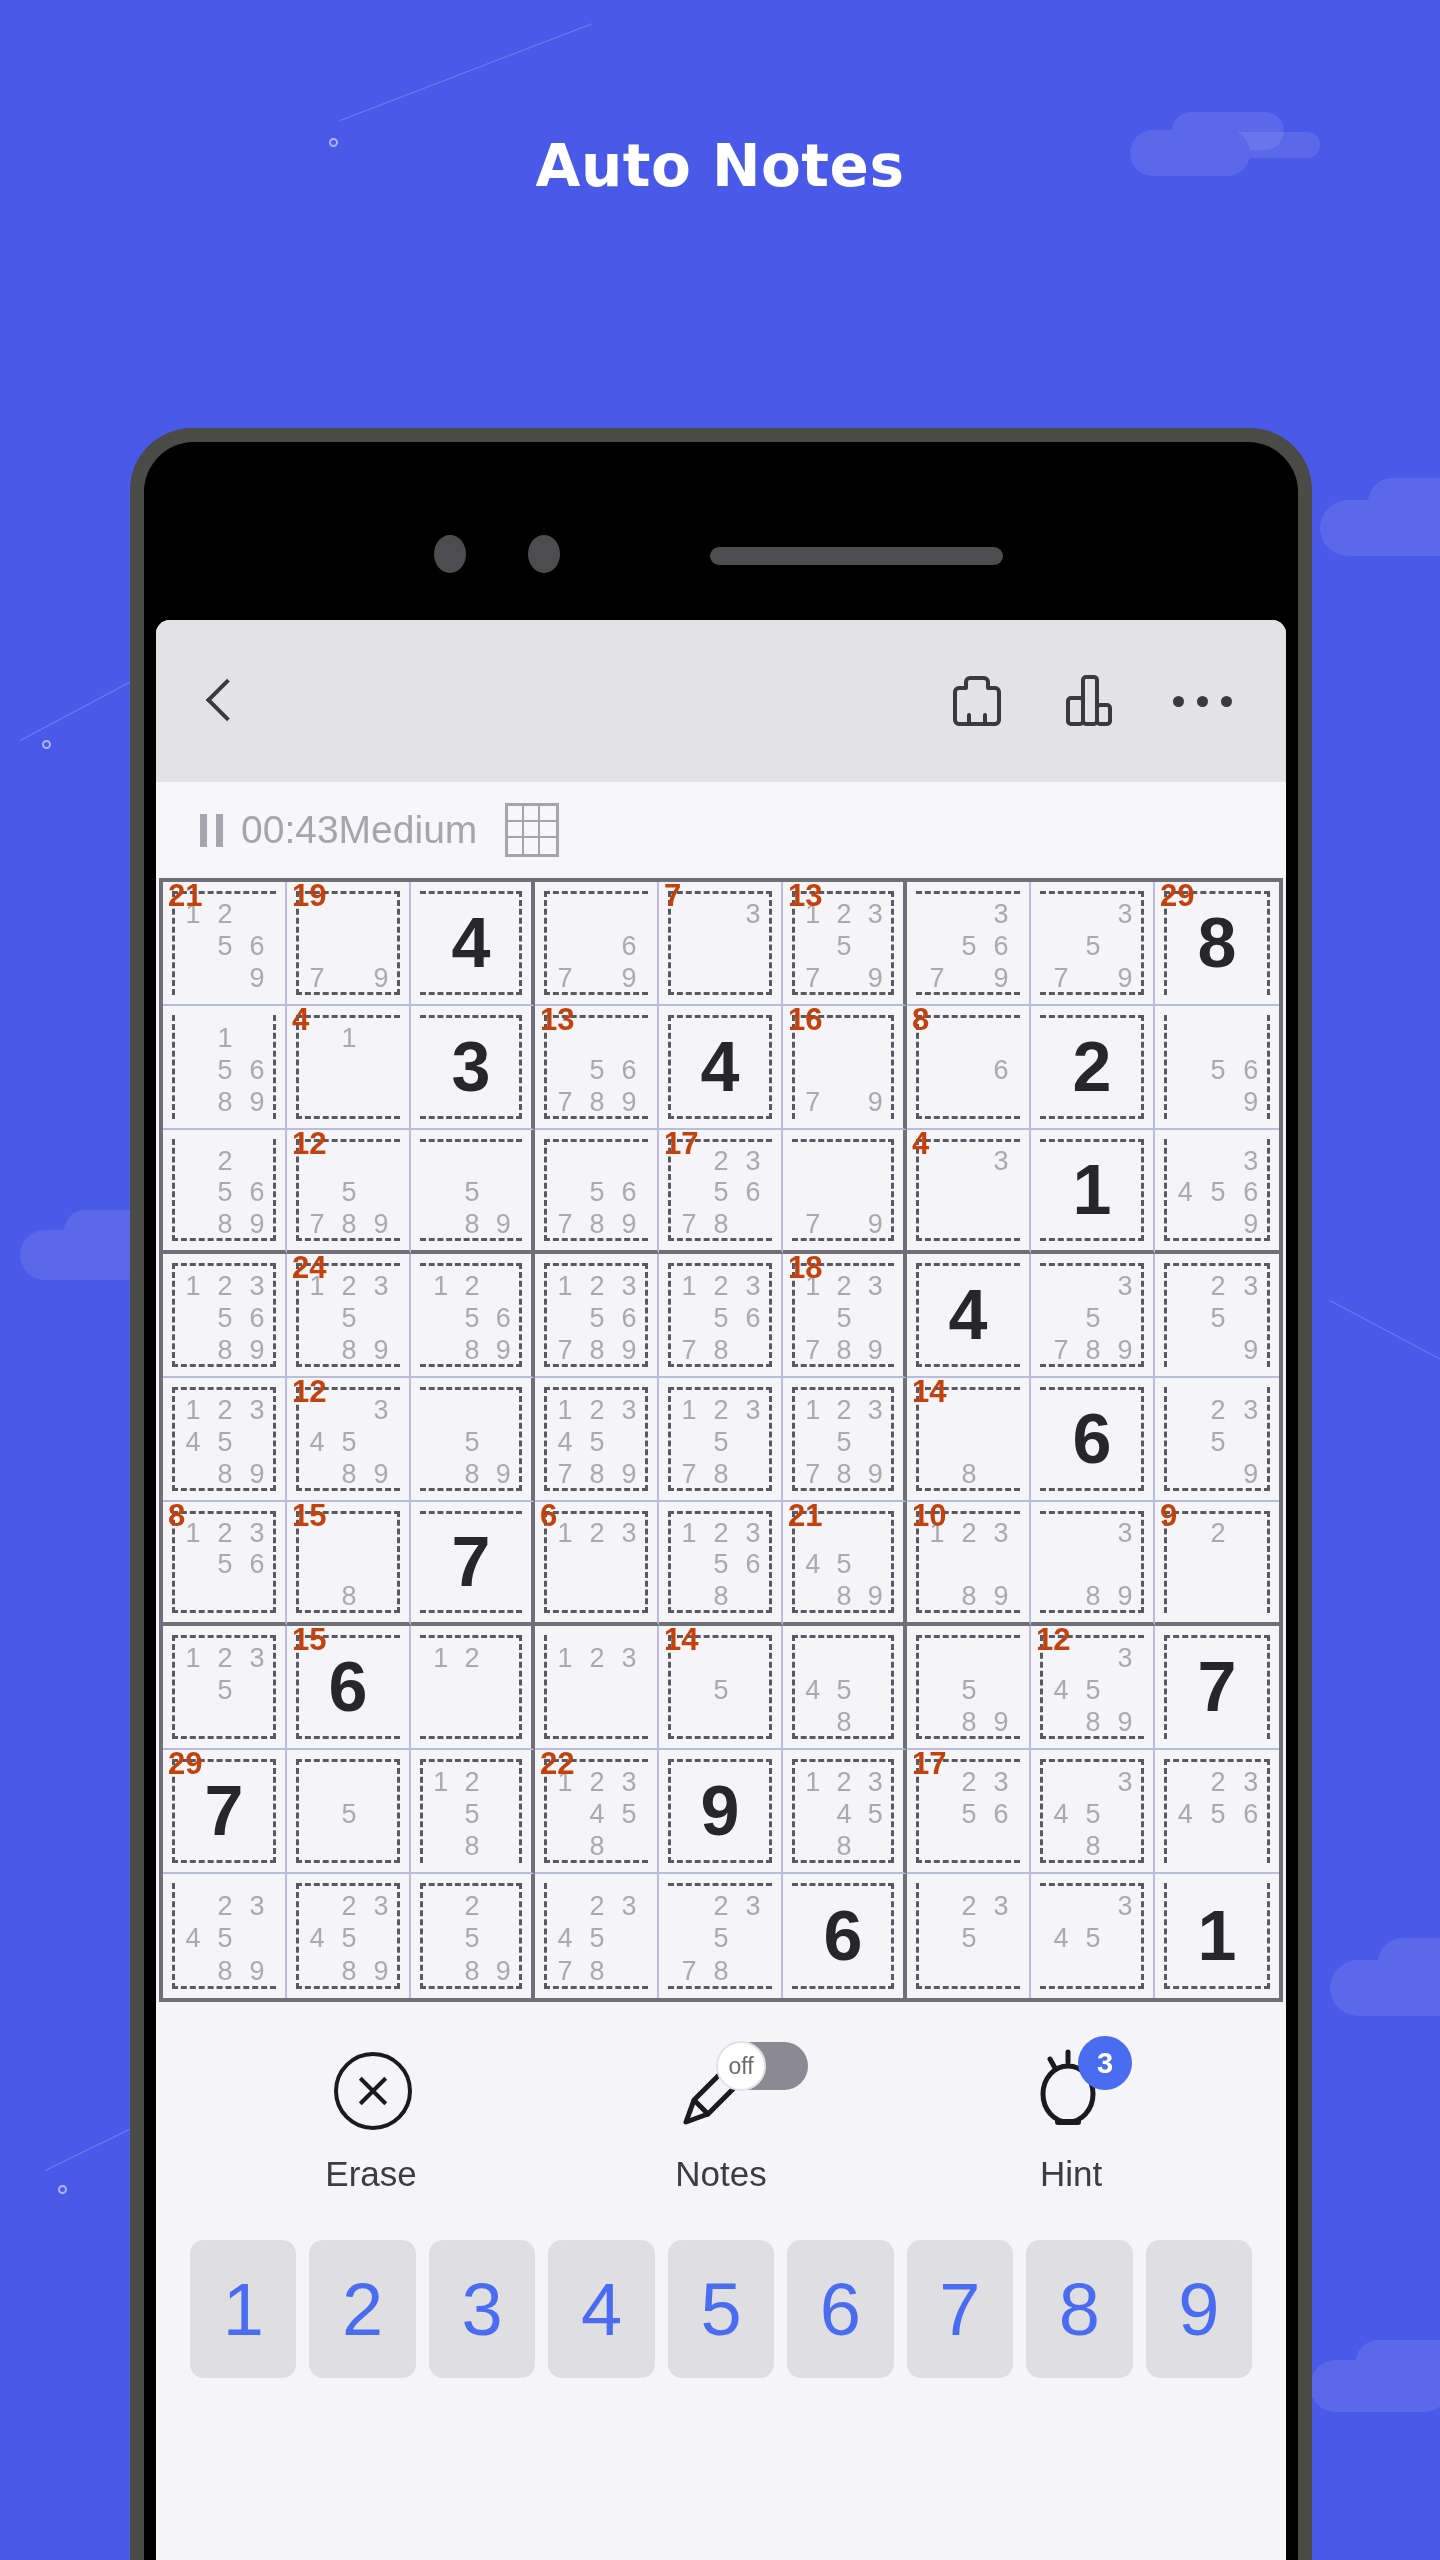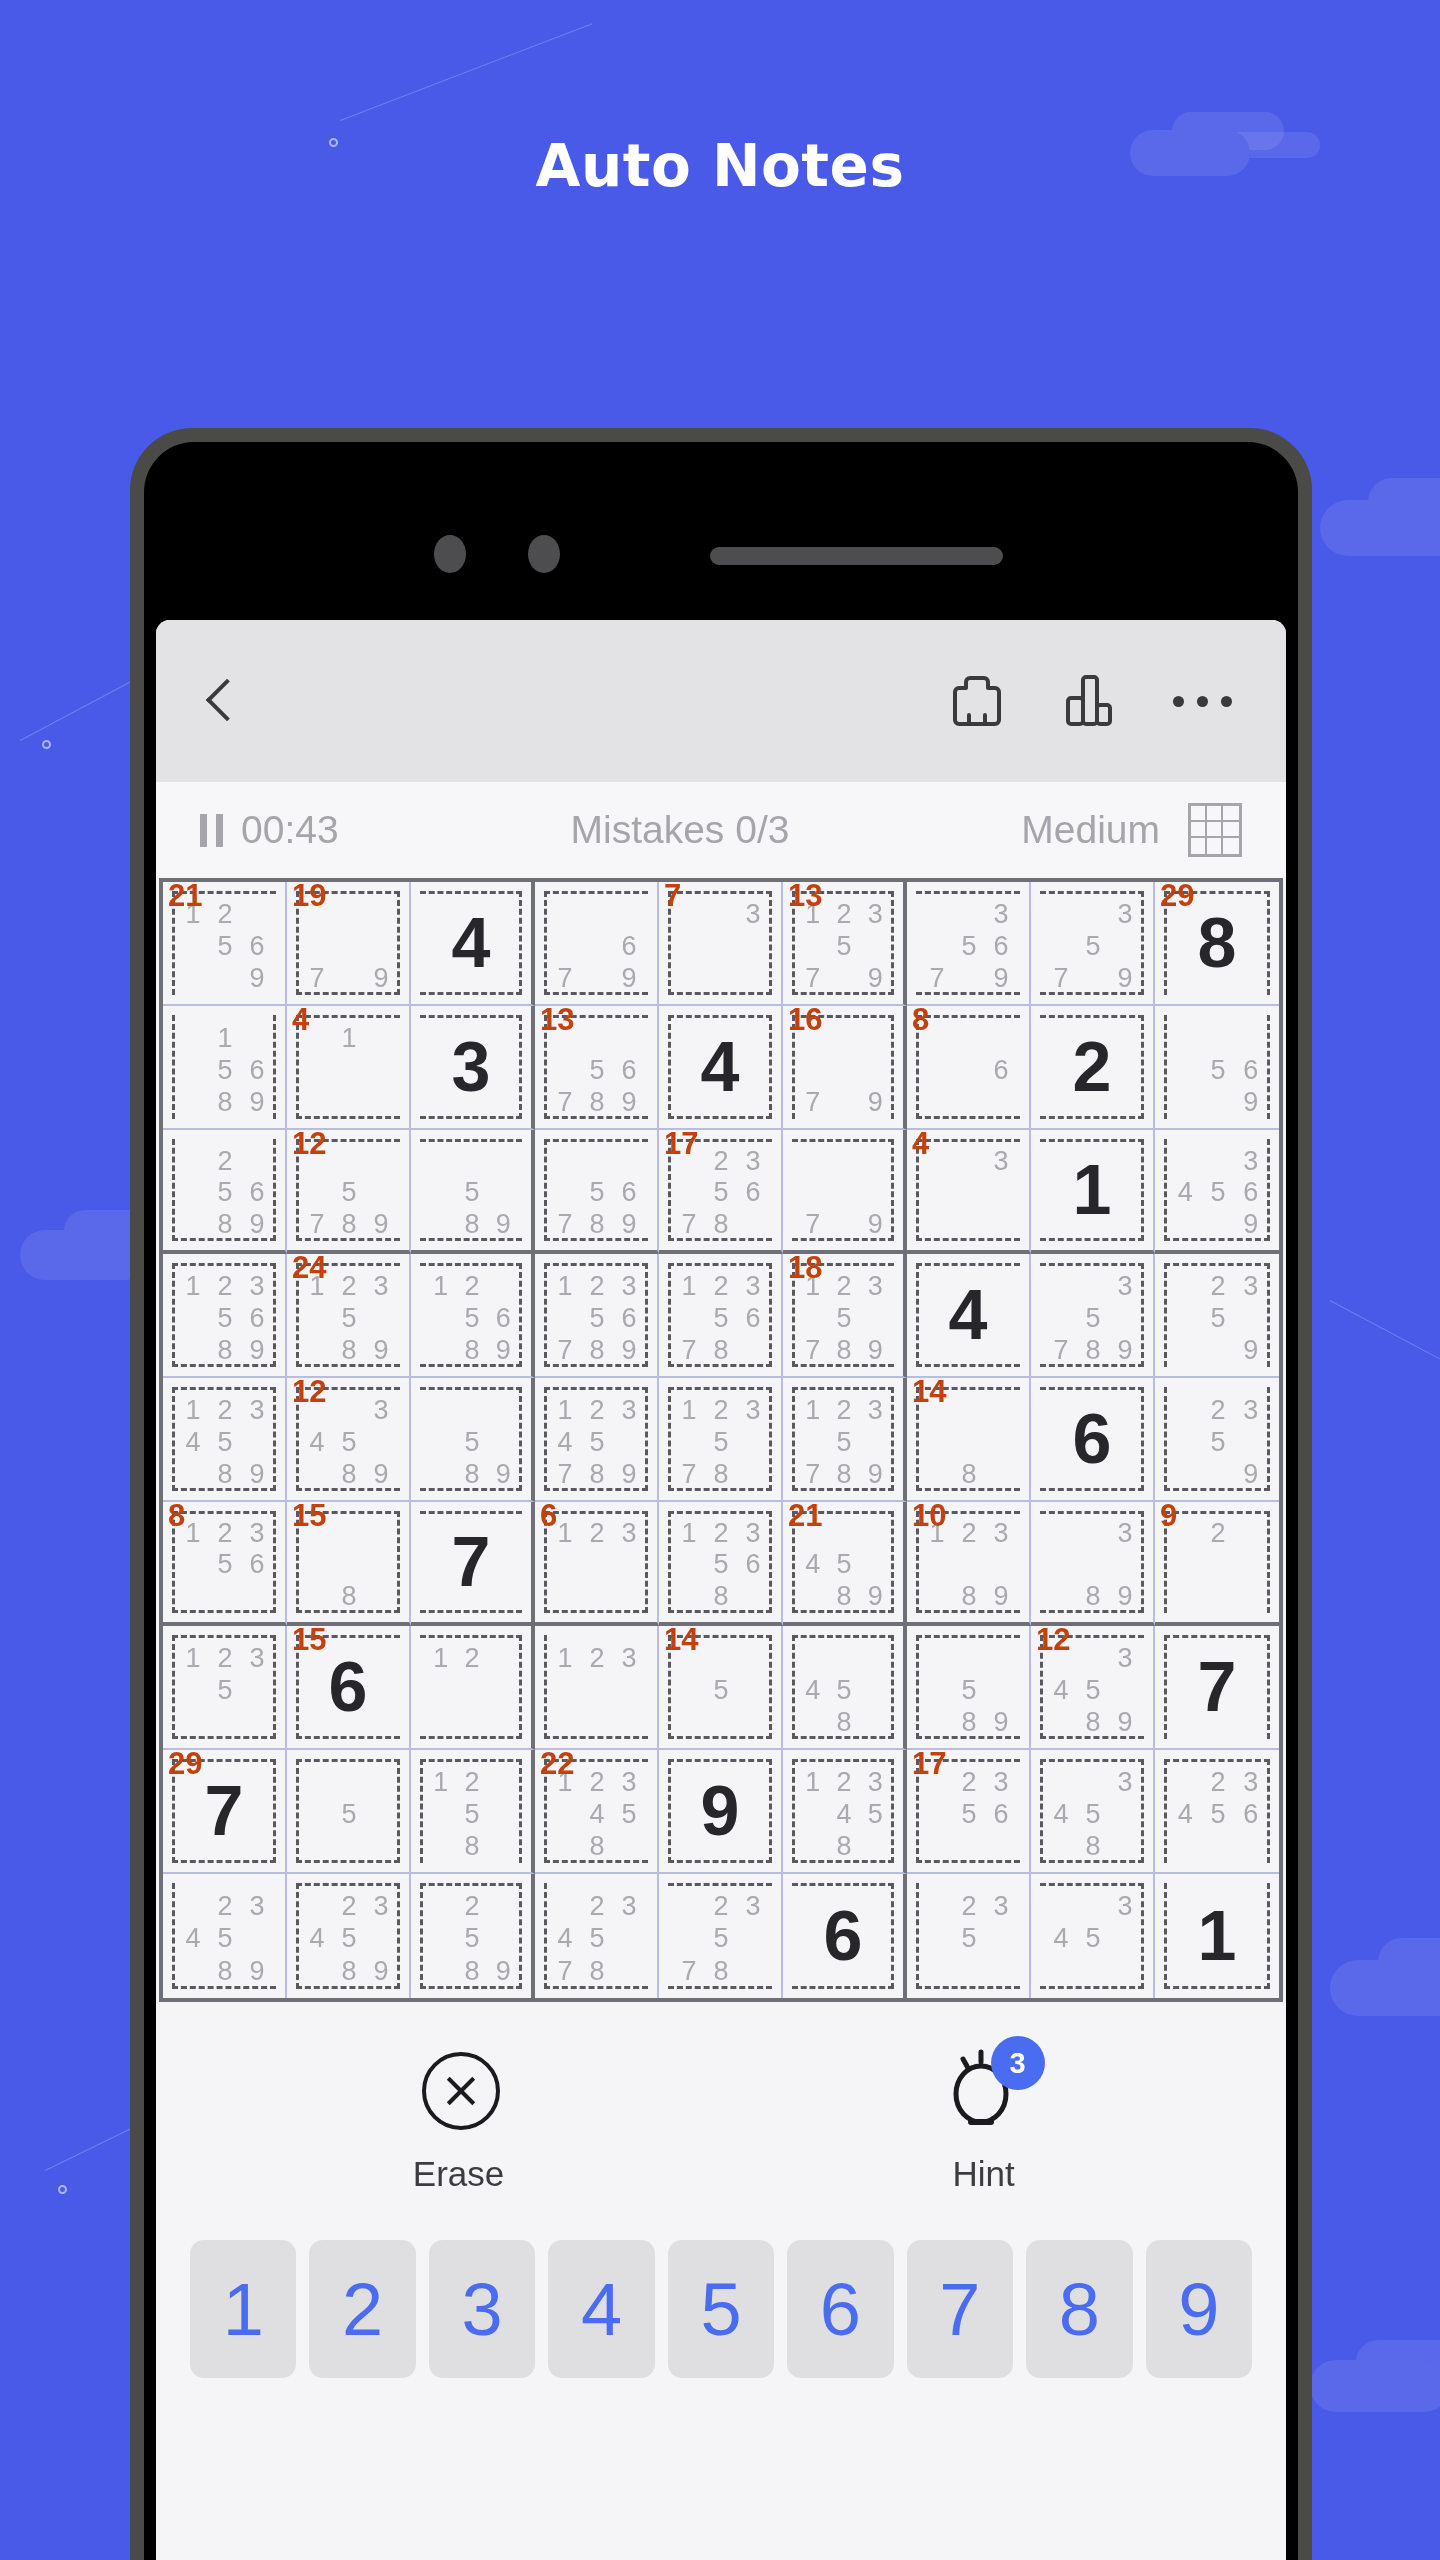--- a/index.html
+++ b/index.html
@@ -298,21 +298,20 @@
             <span></span>
         </div>
       </div>
 
       <div class="infobar">
         <span class="pause-ico">
             <i></i>
             <i></i>
           </span>
         <span>00:43</span>
-        <span class="mid">Mistakes 0/3</span>
         <span class="right">
           <span>Medium</span>
           <span class="grid-ico">
             <span></span>
               <span></span>
               <span></span>
             <span></span>
               <span></span>
               <span></span>
             <span></span>
@@ -1342,20 +1341,32 @@
       <div class="actions">
 
 
         <div class="action">
           <div class="act-ico">
             <div class="erase-ico"></div>
           </div>
           <div class="lbl">Erase</div>
         </div>
 
+        <div class="action">
+          <div class="act-ico">
+            <svg width="86" height="84" viewBox="0 0 86 84" fill="none" style="position:absolute;left:6px;top:2px" aria-hidden="true">
+              <path d="M58 14 72 28 36 64 22 50 58 14z" stroke="#1b1b1f" stroke-width="5" stroke-linejoin="round"></path>
+              <path d="M22 50 14 72l22-8" stroke="#1b1b1f" stroke-width="5" stroke-linejoin="round"></path>
+            </svg>
+            <div class="toggle">
+              <div class="knob">off</div>
+            </div>
+          </div>
+          <div class="lbl">Notes</div>
+        </div>
 
         <div class="action">
           <div class="act-ico">
             <svg width="96" height="86" viewBox="0 0 96 86" fill="none" style="position:absolute;left:8px;top:0" aria-hidden="true">
               <ellipse cx="44" cy="46" rx="25" ry="28" stroke="#1b1b1f" stroke-width="5"></ellipse>
               <path d="M34 74h20" stroke="#1b1b1f" stroke-width="6" stroke-linecap="round"></path>
               <path d="M44 4v10M26 11l5 9M62 11l-5 9" stroke="#1b1b1f" stroke-width="5" stroke-linecap="round"></path>
             </svg>
             <div class="hint-badge">3</div>
           </div>

